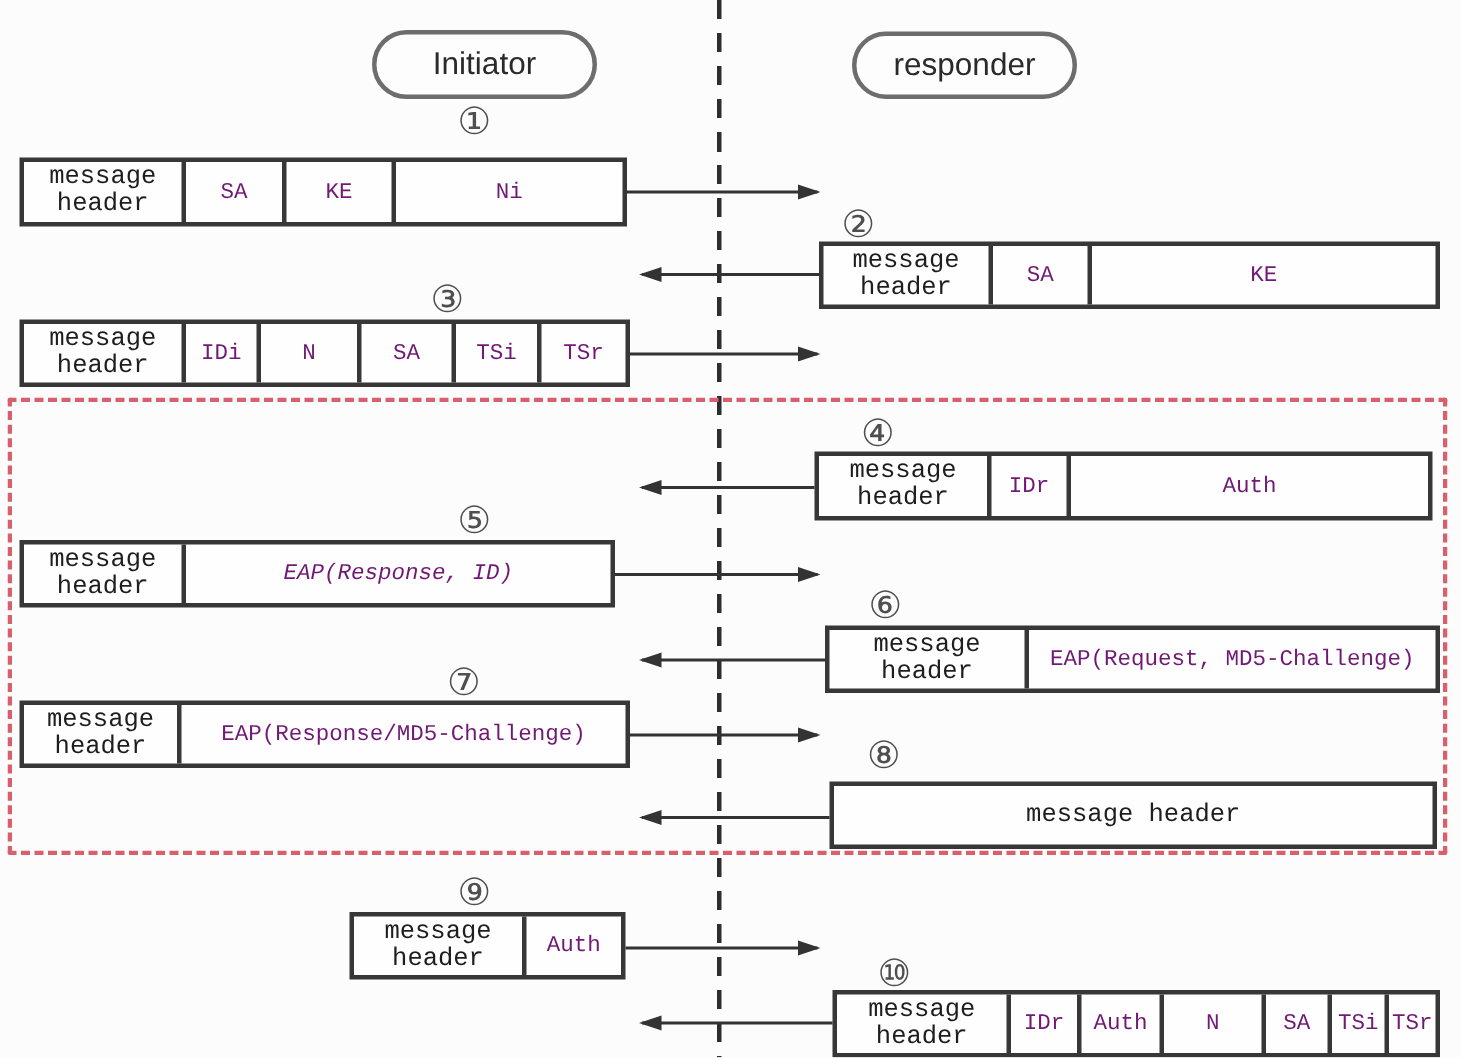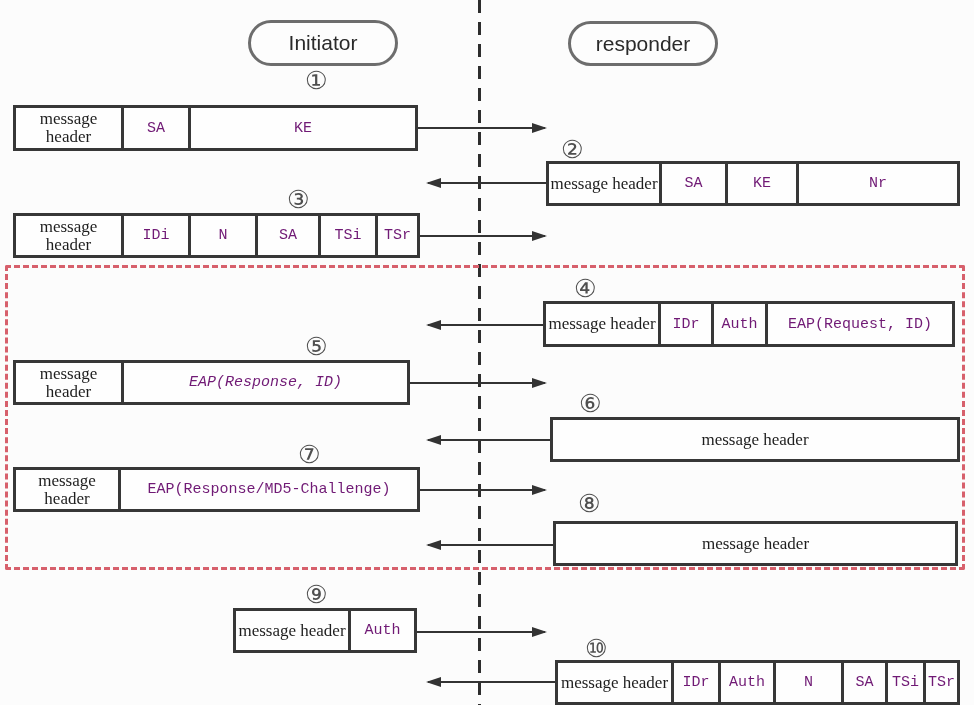--- a/index.html
+++ b/index.html
@@ -40,21 +40,21 @@
   .cell {
     box-sizing:border-box; flex-shrink:0;
     display:flex; align-items:center; justify-content:center;
     overflow:hidden; white-space:nowrap;
     font-family:"Liberation Mono","DejaVu Sans Mono", monospace;
     font-size:15px; color:#701a75;
   }
   .cell:last-child { flex:1; }
   .cell + .cell { border-left:3px solid #373737; }
   .cell.header-cell {
-    font-family:Liberation Serif, serif;
+    font-family:Liberation Mono, monospace;
     font-size:17px; color:#1e1e1e; line-height:1.05;
     white-space:normal; text-align:center;
   }
   
   .arrow { position:absolute; height:0; border-top:2px solid #333333; }
   .arrow .head {
     position:absolute; top:-6px; width:0; height:0;
     border-top:5px solid transparent; border-bottom:5px solid transparent;
   }
   .arrow.right .head { right:-2px; border-left:15px solid #333333; }
@@ -71,67 +71,67 @@
     <span>Initiator</span>
   </div>
   <div class="center-line"></div>
   <div class="red-box"></div>
   <div id="messages">
       <div class="msg-num" style="left: 305px; top: 68px;">①</div>
       <div class="msg-box" style="left: 13px; top: 105px; width: 405px; height: 46px;">
         <div class="cell header-cell" style="width: 105px;">message header</div>
         <div class="cell" style="width: 67px;">SA</div>
         <div class="cell" style="width: 73px;">KE</div>
+        <div class="cell" style="width: 160px;">Ni</div>
       </div>
       <div class="arrow right" style="left: 418px; width: 127px; top: 127px;">
         <div class="head"></div>
       </div>
       <div class="msg-num" style="left: 561px; top: 137px;">②</div>
       <div class="msg-box" style="left: 546px; top: 161px; width: 414px; height: 45px;">
         <div class="cell header-cell" style="width: 110px;">message header</div>
         <div class="cell" style="width: 66px;">SA</div>
         <div class="cell" style="width: 71px;">KE</div>
-        <div class="cell" style="width: 167px;">Nr</div>
       </div>
       <div class="arrow left" style="left: 428px; width: 118px; top: 182px;">
         <div class="head"></div>
       </div>
       <div class="msg-num" style="left: 287px; top: 187px;">③</div>
       <div class="msg-box" style="left: 13px; top: 213px; width: 407px; height: 45px;">
         <div class="cell header-cell" style="width: 105px;">message header</div>
-        <div class="cell" style="width: 67px;">IDi</div>
+        <div class="cell" style="width: 50px;">IDi</div>
         <div class="cell" style="width: 67px;">N</div>
         <div class="cell" style="width: 63px;">SA</div>
         <div class="cell" style="width: 57px;">TSi</div>
         <div class="cell" style="width: 48px;">TSr</div>
       </div>
       <div class="arrow right" style="left: 420px; width: 125px; top: 235px;">
         <div class="head"></div>
       </div>
       <div class="msg-num" style="left: 574px; top: 276px;">④</div>
       <div class="msg-box" style="left: 543px; top: 301px; width: 412px; height: 46px;">
         <div class="cell header-cell" style="width: 112px;">message header</div>
         <div class="cell" style="width: 53px;">IDr</div>
         <div class="cell" style="width: 54px;">Auth</div>
-        <div class="cell" style="width: 193px;">EAP(Request, ID)</div>
       </div>
       <div class="arrow left" style="left: 428px; width: 115px; top: 324px;">
         <div class="head"></div>
       </div>
       <div class="msg-num" style="left: 305px; top: 334px;">⑤</div>
       <div class="msg-box" style="left: 13px; top: 360px; width: 397px; height: 45px;">
         <div class="cell header-cell" style="width: 105px;">message header</div>
         <div class="cell" style="width: 292px; font-style: italic;">EAP(Response, ID)</div>
       </div>
       <div class="arrow right" style="left: 410px; width: 135px; top: 382px;">
         <div class="head"></div>
       </div>
       <div class="msg-num" style="left: 579px; top: 391px;">⑥</div>
       <div class="msg-box" style="left: 550px; top: 417px; width: 410px; height: 45px;">
         <div class="cell header-cell" style="width: 130px;">message header</div>
+        <div class="cell" style="width: 280px;">EAP(Request, MD5-Challenge)</div>
       </div>
       <div class="arrow left" style="left: 428px; width: 122px; top: 439px;">
         <div class="head"></div>
       </div>
       <div class="msg-num" style="left: 298px; top: 442px;">⑦</div>
       <div class="msg-box" style="left: 13px; top: 467px; width: 407px; height: 45px;">
         <div class="cell header-cell" style="width: 102px;">message header</div>
         <div class="cell" style="width: 305px;">EAP(Response/MD5-Challenge)</div>
       </div>
       <div class="arrow right" style="left: 420px; width: 125px; top: 489px;">

